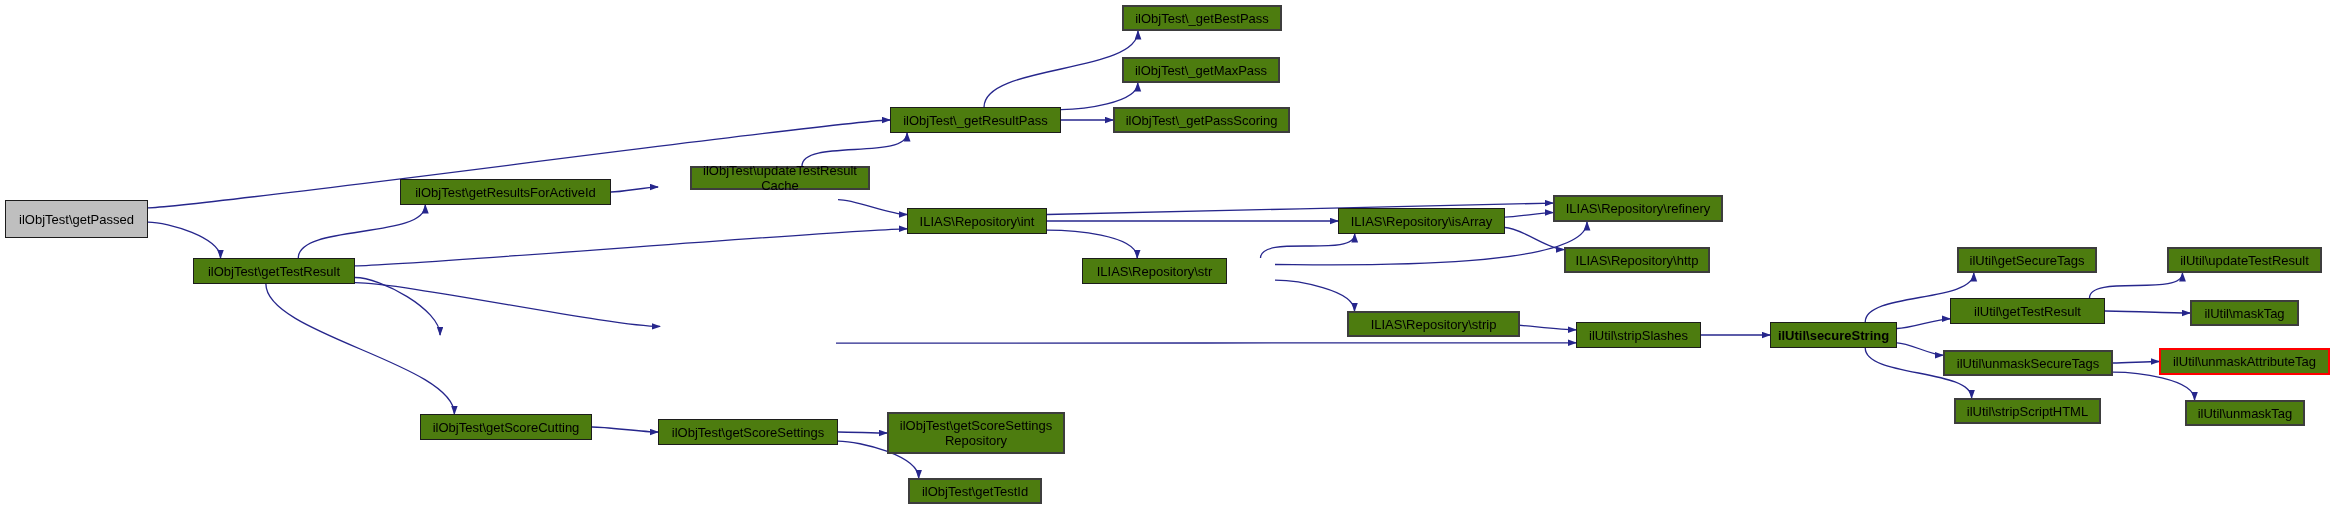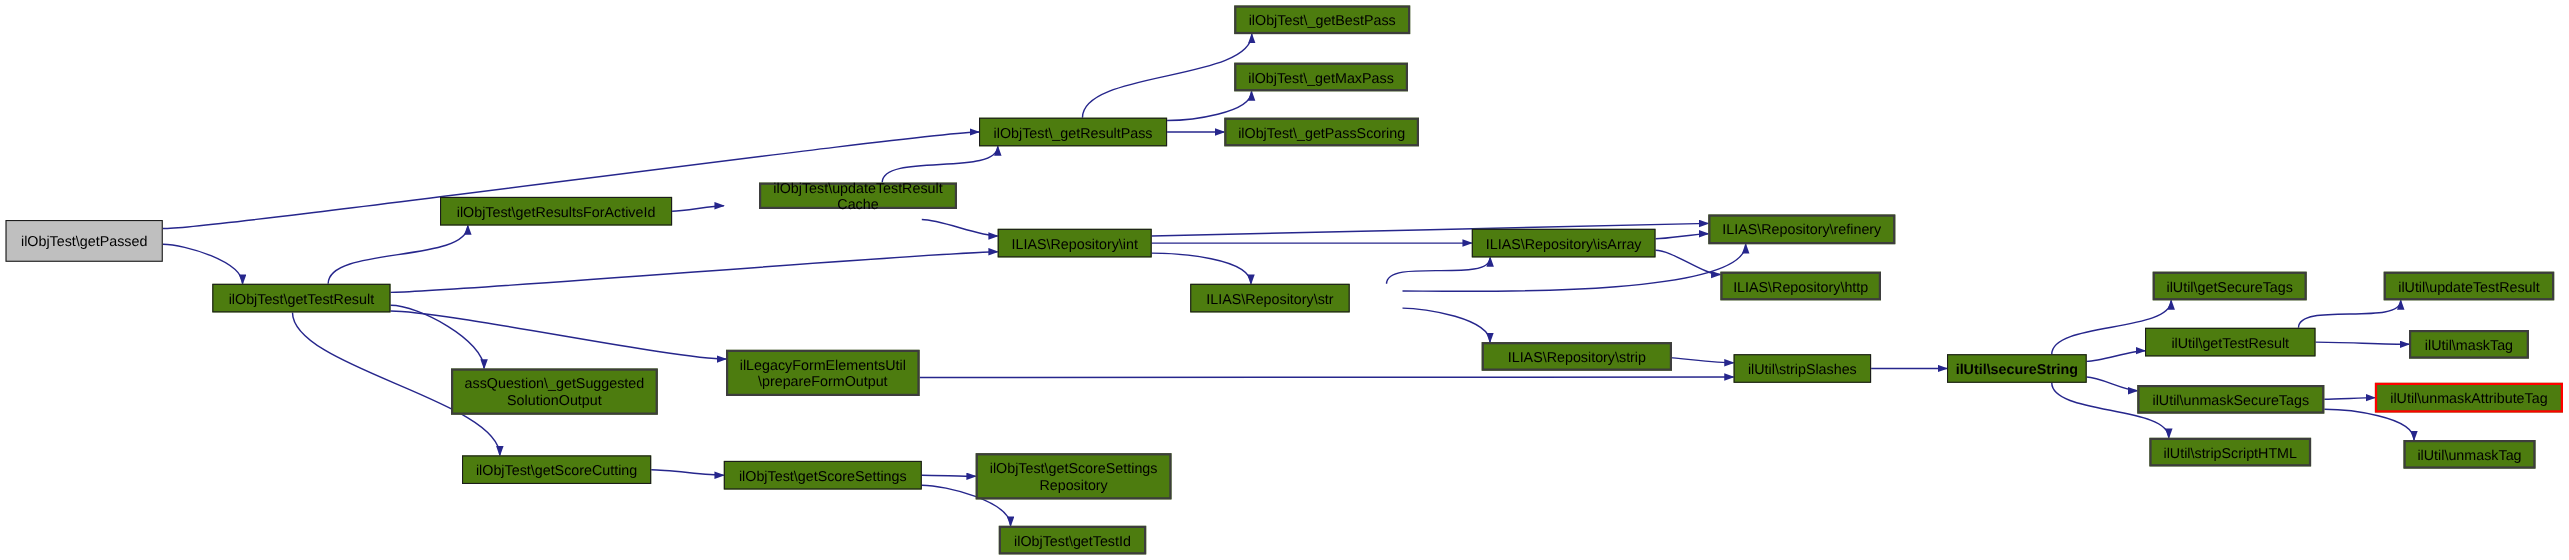--- a/index.html
+++ b/index.html
@@ -79,22 +79,18 @@
     <div class="node " style="left: 1576px; top: 322px; width: 125px; height: 26px;">ilUtil\stripSlashes</div>
     <div class="node " style="left: 1770px; top: 322px; width: 127px; height: 26px; font-weight: bold;">ilUtil\secureString</div>
     <div class="node thick" style="left: 1957px; top: 247px; width: 140px; height: 26px;">ilUtil\getSecureTags</div>
     <div class="node " style="left: 1950px; top: 298px; width: 155px; height: 26px;">ilUtil\getTestResult</div>
     <div class="node thick" style="left: 2167px; top: 247px; width: 155px; height: 26px;">ilUtil\updateTestResult</div>
     <div class="node thick" style="left: 2190px; top: 300px; width: 109px; height: 26px;">ilUtil\maskTag</div>
     <div class="node thick" style="left: 1943px; top: 350px; width: 170px; height: 26px;">ilUtil\unmaskSecureTags</div>
     <div class="node red" style="left: 2159px; top: 348px; width: 171px; height: 27px;">ilUtil\unmaskAttributeTag</div>
     <div class="node thick" style="left: 1954px; top: 398px; width: 147px; height: 26px;">ilUtil\stripScriptHTML</div>
     <div class="node thick" style="left: 2185px; top: 400px; width: 120px; height: 26px;">ilUtil\unmaskTag</div>
-    <div class="node thick" style="left: 410px; top: 335px; width: 188px; height: 42px;">assQuestion\_getSuggested
-SolutionOutput</div>
-    <div class="node thick" style="left: 660px; top: 318px; width: 176px; height: 42px;">ilLegacyFormElementsUtil
-\prepareFormOutput</div>
     <div class="node " style="left: 420px; top: 414px; width: 172px; height: 26px;">ilObjTest\getScoreCutting</div>
     <div class="node " style="left: 658px; top: 419px; width: 180px; height: 26px;">ilObjTest\getScoreSettings</div>
     <div class="node thick" style="left: 887px; top: 412px; width: 178px; height: 42px;">ilObjTest\getScoreSettings
 Repository</div>
     <div class="node thick" style="left: 908px; top: 478px; width: 134px; height: 26px;">ilObjTest\getTestId</div>
   </div>
 
 </body></html>

